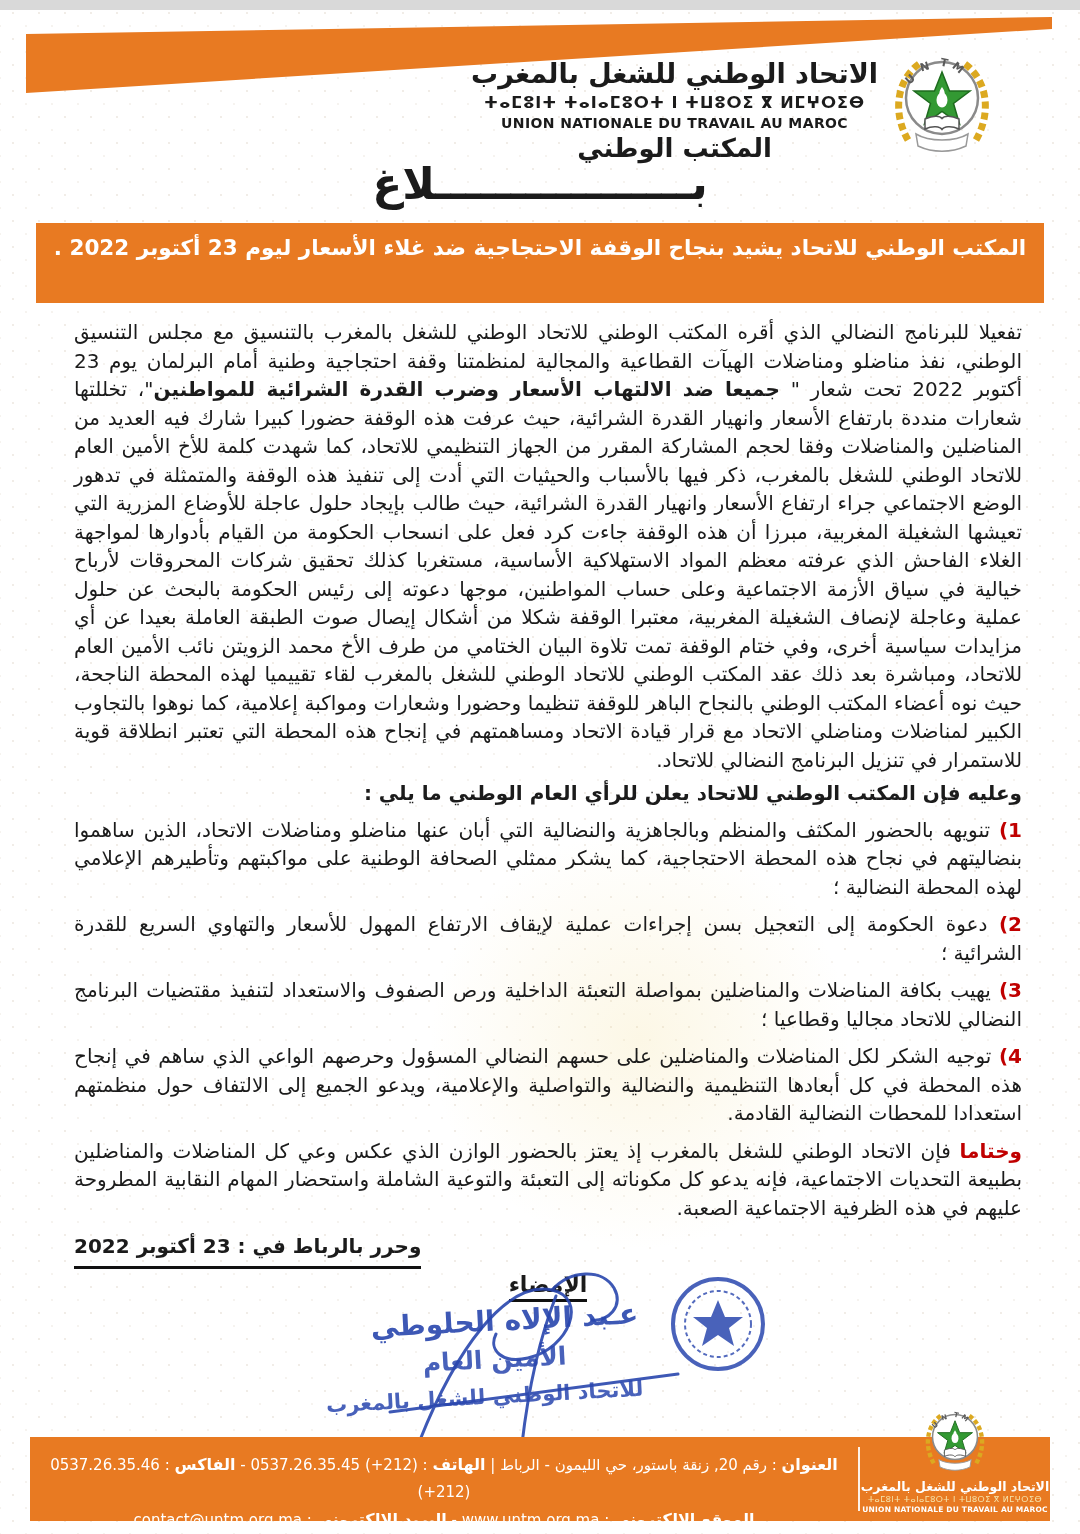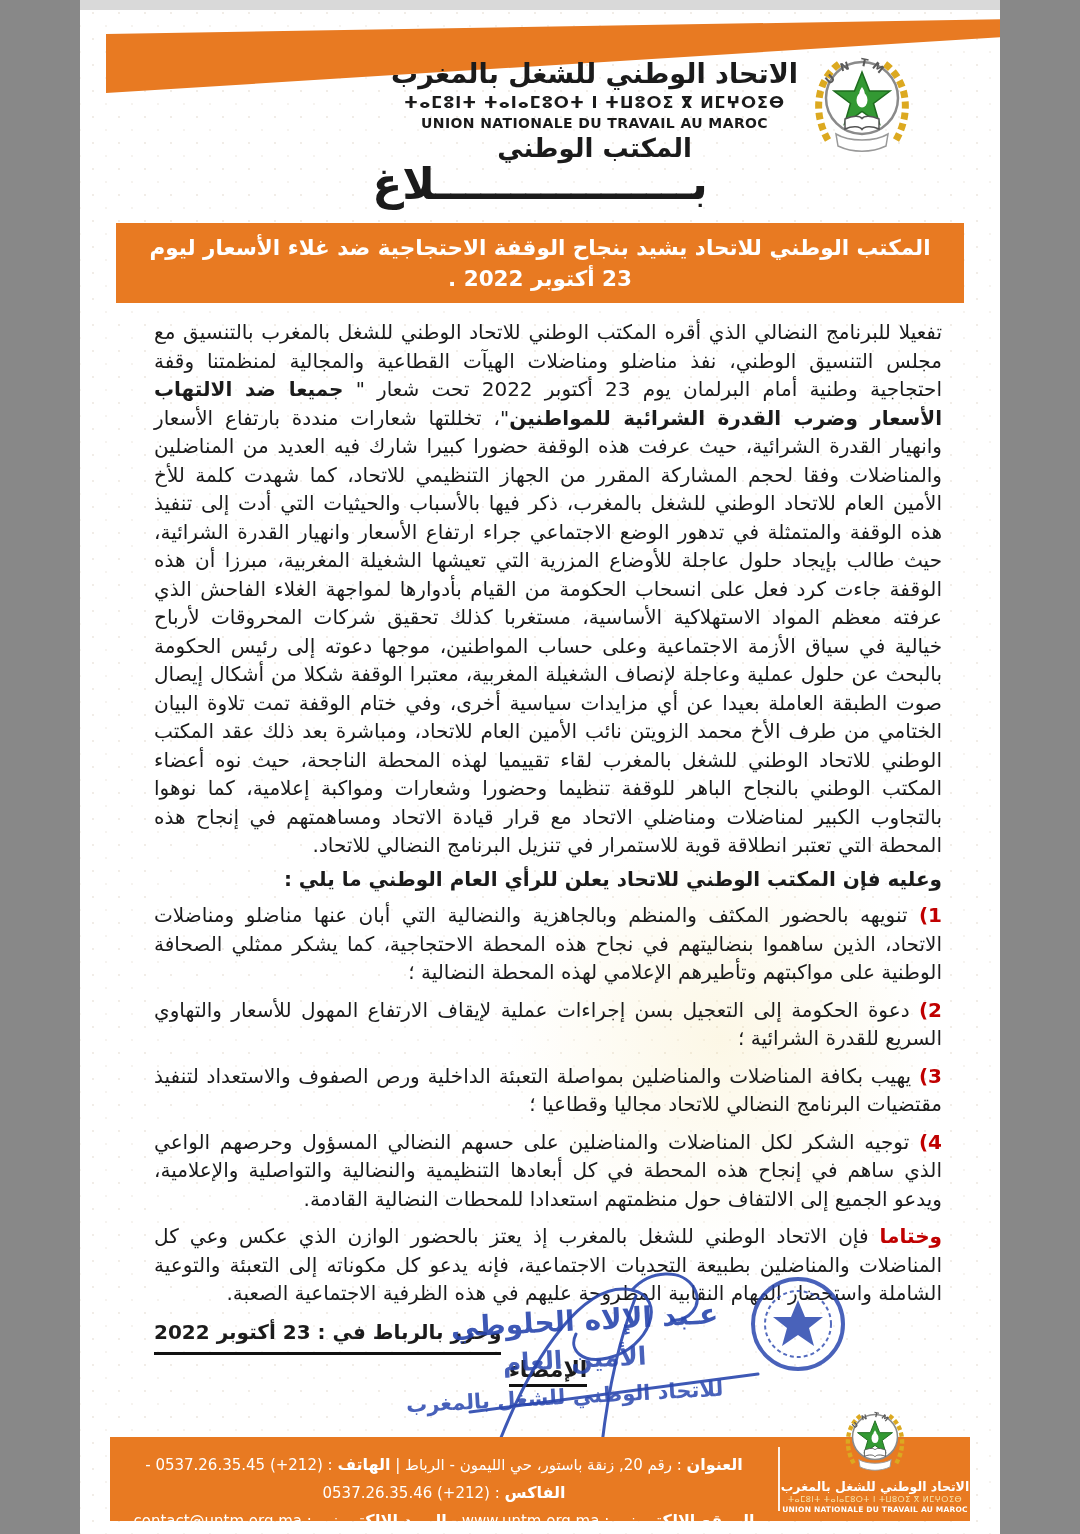--- a/index.html
+++ b/index.html
@@ -1,18 +1,18 @@
 <!DOCTYPE html>
 <html lang="ar" dir="rtl"><head>
 <meta charset="utf-8">
 <style>
   * { margin:0; padding:0; box-sizing:border-box; }
   html,body { background:#888; }
   .page {
-    position:relative; width:920px; height:1534px; margin:0 auto;
+    position:relative; width:1080px; height:1534px; margin:0 auto;
     background:#ffffff; overflow:hidden;
     font-family:"DejaVu Sans", sans-serif; direction:rtl; color:#1b1b1b;
   }
   
   .page::before{
     content:""; position:absolute; inset:0; pointer-events:none;
     background-image: radial-gradient(rgba(205,190,170,.28) 1.2px, transparent 1.3px),
                       radial-gradient(rgba(205,190,170,.18) 1.2px, transparent 1.3px);
     background-size: 26px 26px, 26px 26px;
     background-position: 0 0, 13px 13px;

